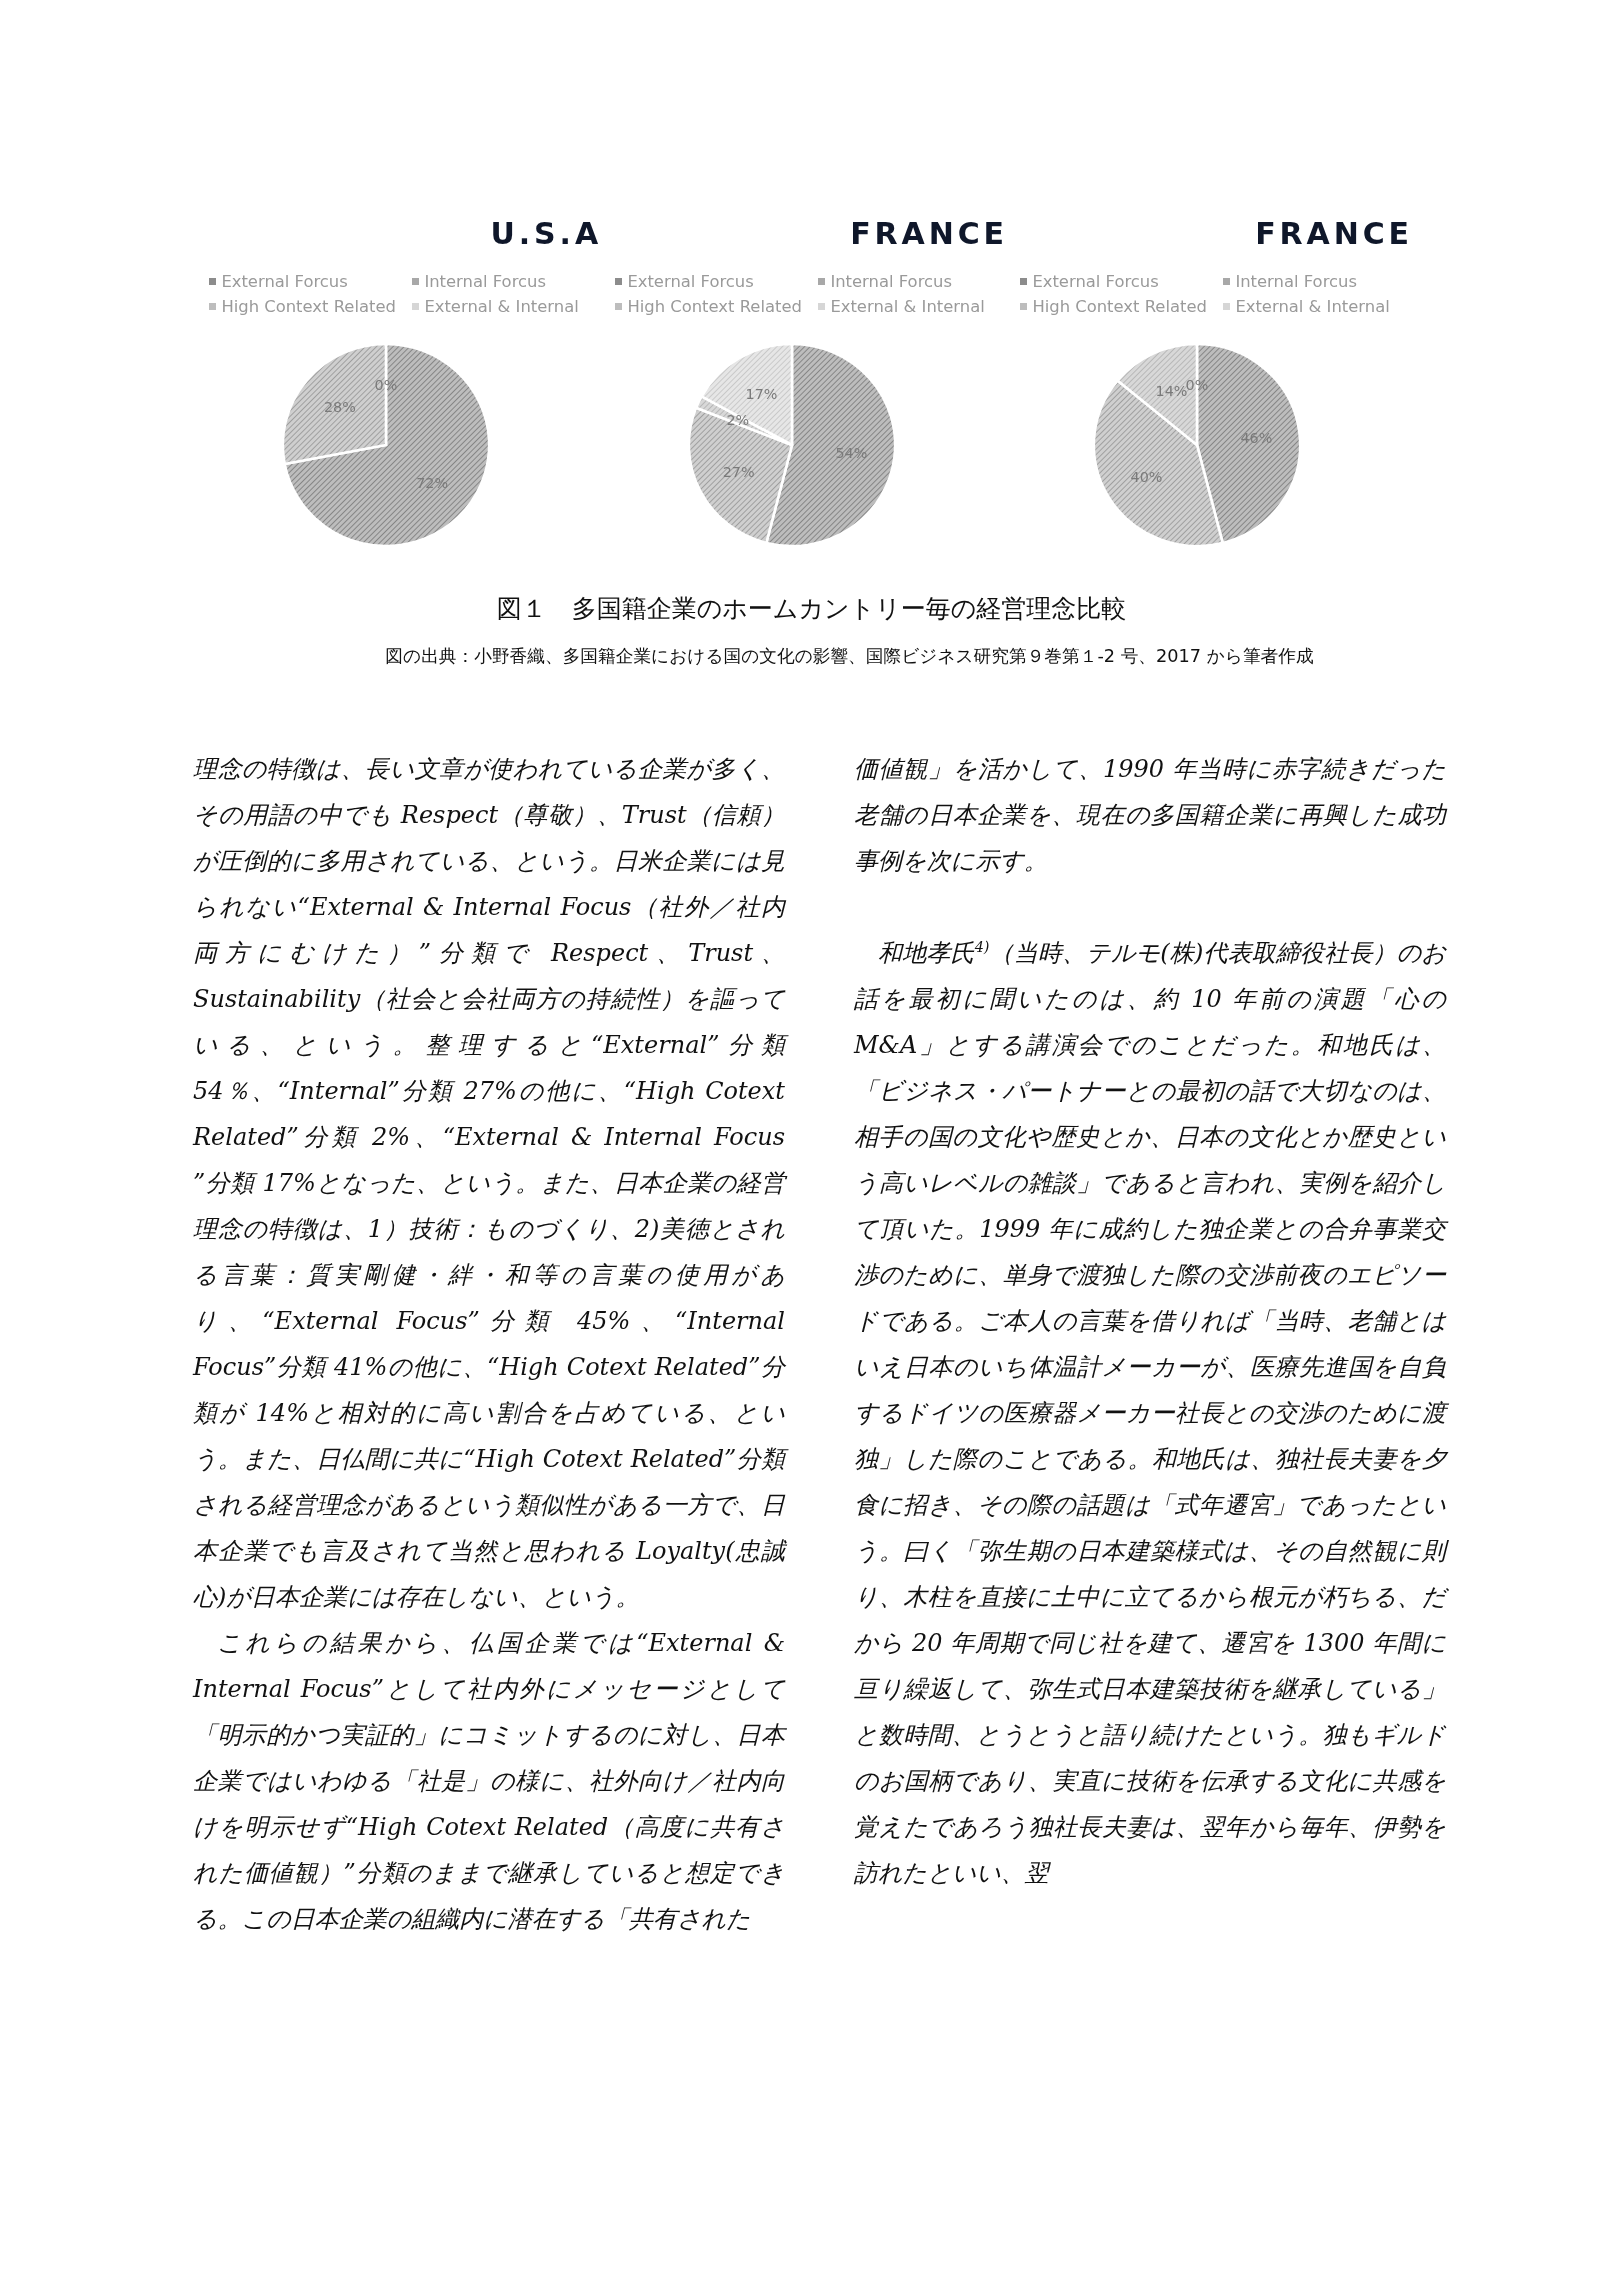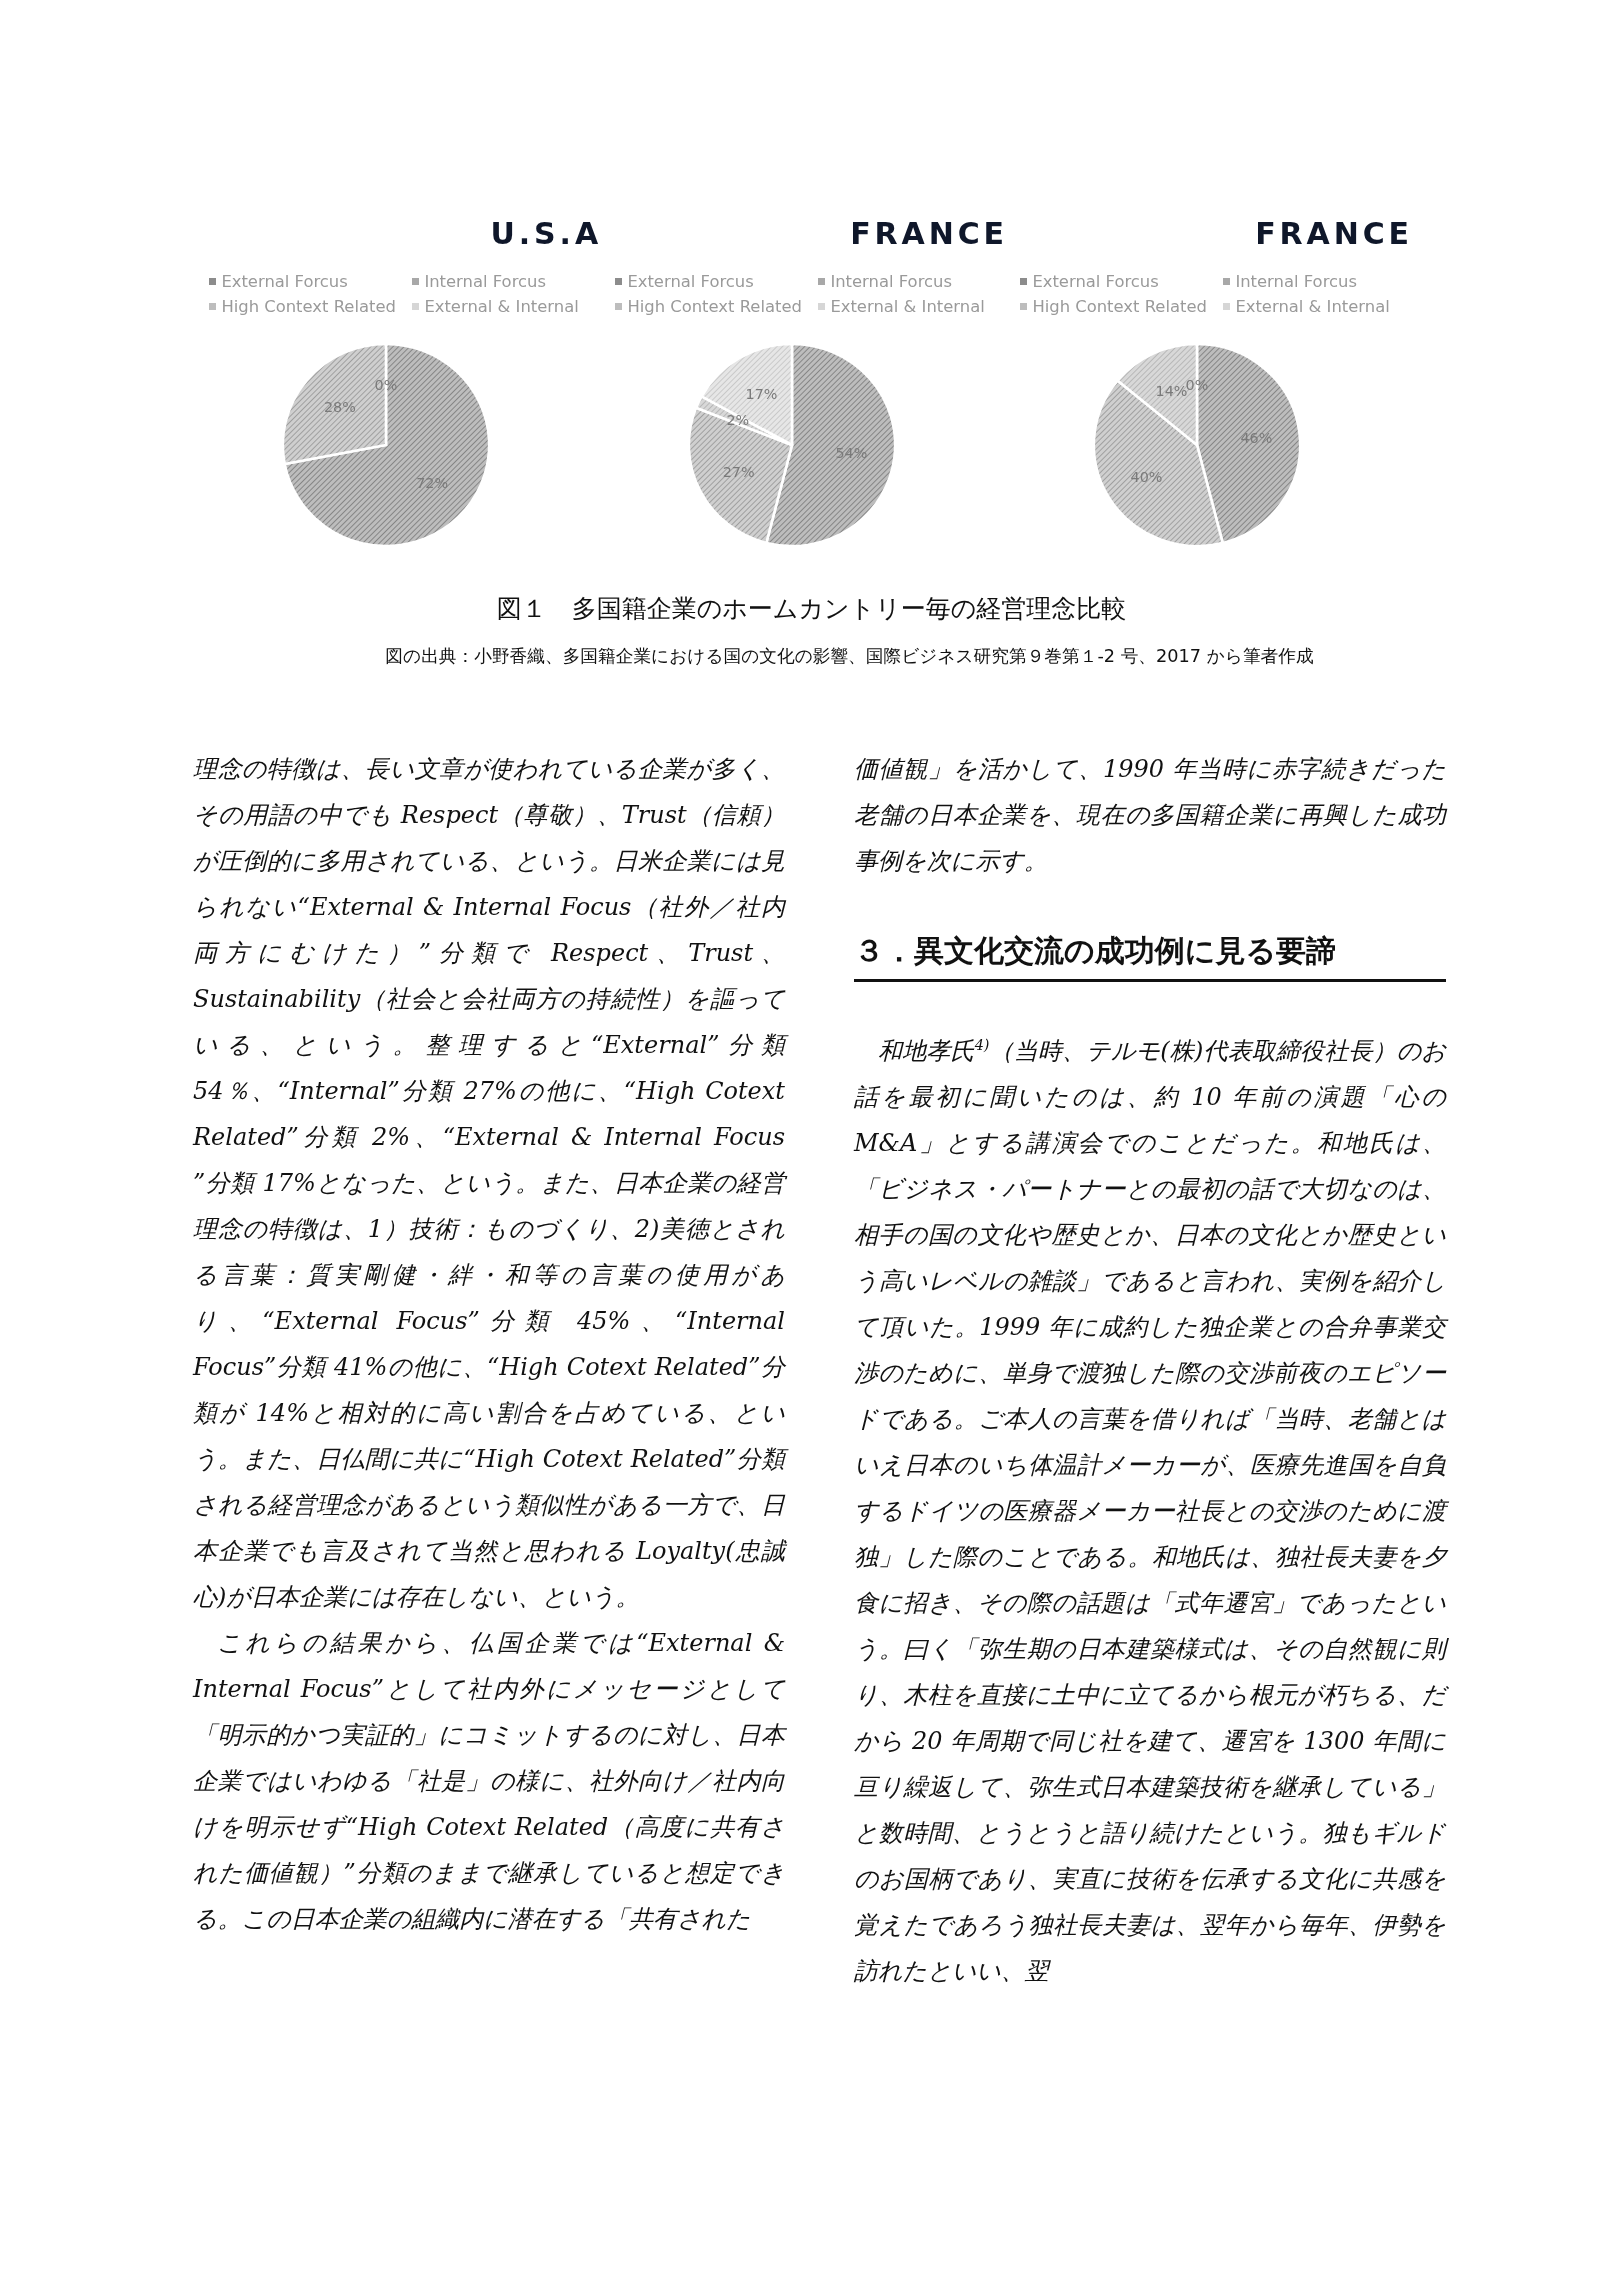--- a/index.html
+++ b/index.html
@@ -106,17 +106,16 @@
 <div class="caption">図１　多国籍企業のホームカントリー毎の経営理念比較</div>
 <div class="source">図の出典：小野香織、多国籍企業における国の文化の影響、国際ビジネス研究第９巻第１-2 号、2017 から筆者作成</div>
 
 <div class="col col-left">
   <p>理念の特徴は、長い文章が使われている企業が多く、その用語の中でも Respect（尊敬）、Trust（信頼）が圧倒的に多用されている、という。日米企業には見られない“External &amp; Internal Focus（社外／社内両方にむけた）”分類で Respect、Trust、Sustainability（社会と会社両方の持続性）を謳っている、という。整理すると“External”分類 54％、“Internal”分類 27%の他に、“High Cotext Related”分類 2%、“External &amp; Internal Focus ”分類 17%となった、という。また、日本企業の経営理念の特徴は、1）技術：ものづくり、2)美徳とされる言葉：質実剛健・絆・和等の言葉の使用があり、“External Focus”分類 45%、“Internal Focus”分類 41%の他に、“High Cotext Related”分類が 14%と相対的に高い割合を占めている、という。また、日仏間に共に“High Cotext Related”分類される経営理念があるという類似性がある一方で、日本企業でも言及されて当然と思われる Loyalty(忠誠心)が日本企業には存在しない、という。</p>
   <p class="indent">これらの結果から、仏国企業では“External &amp; Internal Focus”として社内外にメッセージとして「明示的かつ実証的」にコミットするのに対し、日本企業ではいわゆる「社是」の様に、社外向け／社内向けを明示せず“High Cotext Related（高度に共有された価値観）”分類のままで継承していると想定できる。この日本企業の組織内に潜在する「共有された</p>
 </div>
 
 <div class="col col-right">
   <p>価値観」を活かして、1990 年当時に赤字続きだった老舗の日本企業を、現在の多国籍企業に再興した成功事例を次に示す。</p>
-  <div class="heading">３．異文化交流の成功例に見る要諦</div>
   <div class="heading-gap"></div>
   <p class="indent"><span>和地孝氏</span><sup>4)</sup><span>（当時、テルモ(株)代表取締役社長）のお話を最初に聞いたのは、約 10 年前の演題「心の M&amp;A」とする講演会でのことだった。和地氏は、「ビジネス・パートナーとの最初の話で大切なのは、相手の国の文化や歴史とか、日本の文化とか歴史という高いレベルの雑談」であると言われ、実例を紹介して頂いた。1999 年に成約した独企業との合弁事業交渉のために、単身で渡独した際の交渉前夜のエピソードである。ご本人の言葉を借りれば「当時、老舗とはいえ日本のいち体温計メーカーが、医療先進国を自負するドイツの医療器メーカー社長との交渉のために渡独」した際のことである。和地氏は、独社長夫妻を夕食に招き、その際の話題は「式年遷宮」であったという。曰く「弥生期の日本建築様式は、その自然観に則り、木柱を直接に土中に立てるから根元が朽ちる、だから 20 年周期で同じ社を建て、遷宮を 1300 年間に亘り繰返して、弥生式日本建築技術を継承している」と数時間、とうとうと語り続けたという。独もギルドのお国柄であり、実直に技術を伝承する文化に共感を覚えたであろう独社長夫妻は、翌年から毎年、伊勢を訪れたといい、翌</span></p>
 </div>
 
 
 </body></html>

